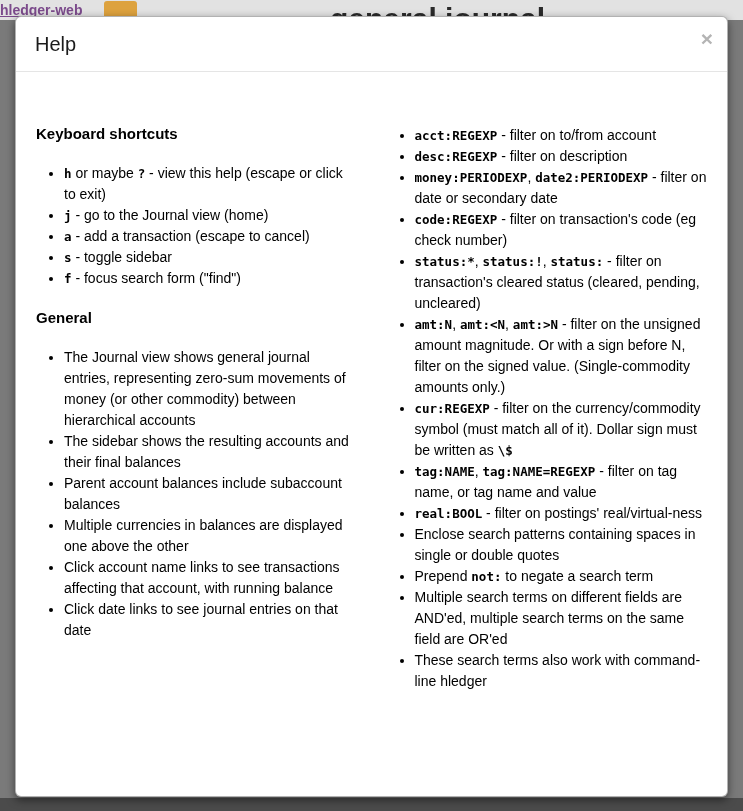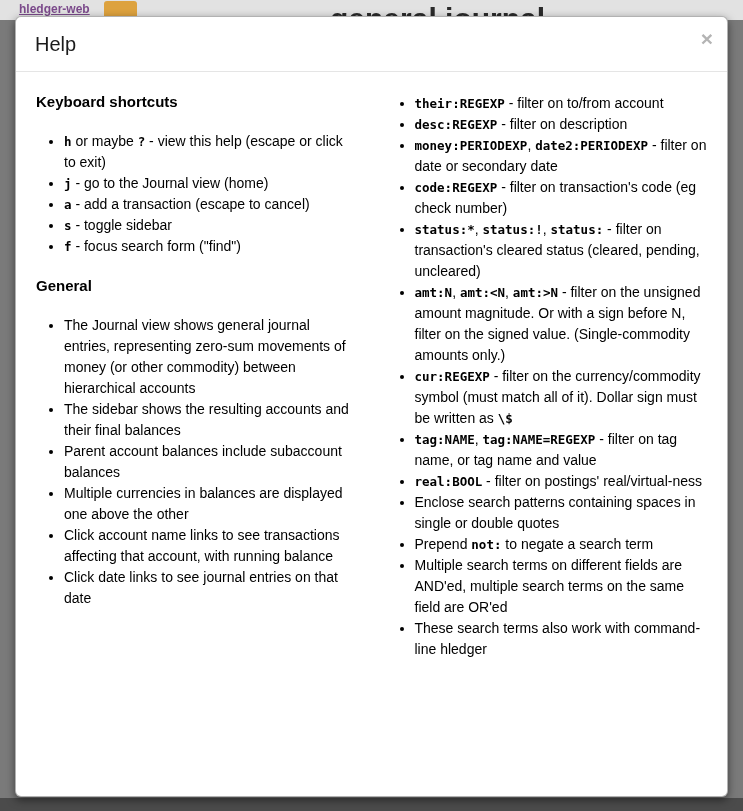--- a/index.html
+++ b/index.html
@@ -8,22 +8,22 @@
     width: 743px; height: 811px;
     position: relative; overflow: hidden;
     background: #e4e4e4;
     font-family: "Liberation Sans", "DejaVu Sans", sans-serif;
     -webkit-font-smoothing: antialiased;
   }
 
   
   .topbar { position: absolute; top: 0; left: 0; right: 0; height: 22px; background: #e2e2e2; }
   .brand {
-    position: absolute; left: 19px; top: 2px;
-    font-size: 12px; font-weight: bold; color: #7b4a8b;
+    position: absolute; left: 0; top: 2px;
+    font-size: 14px; font-weight: bold; color: #7b4a8b;
     text-decoration: underline; cursor: pointer;
   }
   .nav-badge {
     position: absolute; left: 104px; top: 1px;
     width: 33px; height: 19px;
     background: #dda23e; border-radius: 3px;
   }
   .page-heading {
     position: absolute; left: 330px; top: 2px; margin: 0;
     font-size: 30px; font-weight: bold; color: #2a2a2a; white-space: nowrap;
@@ -49,21 +49,21 @@
   .modal-title { margin: 0; font-size: 20px; font-weight: 500; color: #1b1b1b; line-height: 28px; }
   .close {
     position: absolute; right: 14px; top: 11px;
     border: 0; background: none; padding: 0;
     font-size: 21px; font-weight: bold; line-height: 1;
     color: #b4b4b4; cursor: pointer;
     font-family: "Liberation Sans", sans-serif;
   }
 
   .modal-body { display: flex; padding: 21px 20px 20px 20px; }
-  .col { width: 50%; }
+  .col { width: 50%; margin-top: 32px; }
   .col-left  { padding-right: 14px; }
   .col-right { padding-left: 15px; }
 
   .section-heading {
     margin: 20px 0 21px 0;
     font-size: 15px; font-weight: bold; color: #000;
   }
   .col .section-heading:first-child { margin-top: 0; }
 
   ul.help-list {
@@ -111,21 +111,21 @@
           <li>The Journal view shows general journal entries, representing zero-sum movements of money (or other commodity) between hierarchical accounts</li>
           <li>The sidebar shows the resulting accounts and their final balances</li>
           <li>Parent account balances include subaccount balances</li>
           <li>Multiple currencies in balances are displayed one above the other</li>
           <li>Click account name links to see transactions affecting that account, with running balance</li>
           <li>Click date links to see journal entries on that date</li>
         </ul>
     </div>
     <div class="col col-right">
       <ul class="help-list">
-          <li><code>their:REGEXP</code> - filter on to/from account</li>
+          <li><code>acct:REGEXP</code> - filter on to/from account</li>
           <li><code>desc:REGEXP</code> - filter on description</li>
           <li><code>money:PERIODEXP</code>, <code>date2:PERIODEXP</code> - filter on date or secondary date</li>
           <li><code>code:REGEXP</code> - filter on transaction's code (eg check number)</li>
           <li><code>status:*</code>, <code>status:!</code>, <code>status:</code> - filter on transaction's cleared status (cleared, pending, uncleared)</li>
           <li><code>amt:N</code>, <code>amt:&lt;N</code>, <code>amt:&gt;N</code> - filter on the unsigned amount magnitude. Or with a sign before N, filter on the signed value. (Single-commodity amounts only.)</li>
           <li><code>cur:REGEXP</code> - filter on the currency/commodity symbol (must match all of it). Dollar sign must be written as <code>\$</code></li>
           <li><code>tag:NAME</code>, <code>tag:NAME=REGEXP</code> - filter on tag name, or tag name and value</li>
           <li><code>real:BOOL</code> - filter on postings' real/virtual-ness</li>
           <li>Enclose search patterns containing spaces in single or double quotes</li>
           <li>Prepend <code>not:</code> to negate a search term</li>

